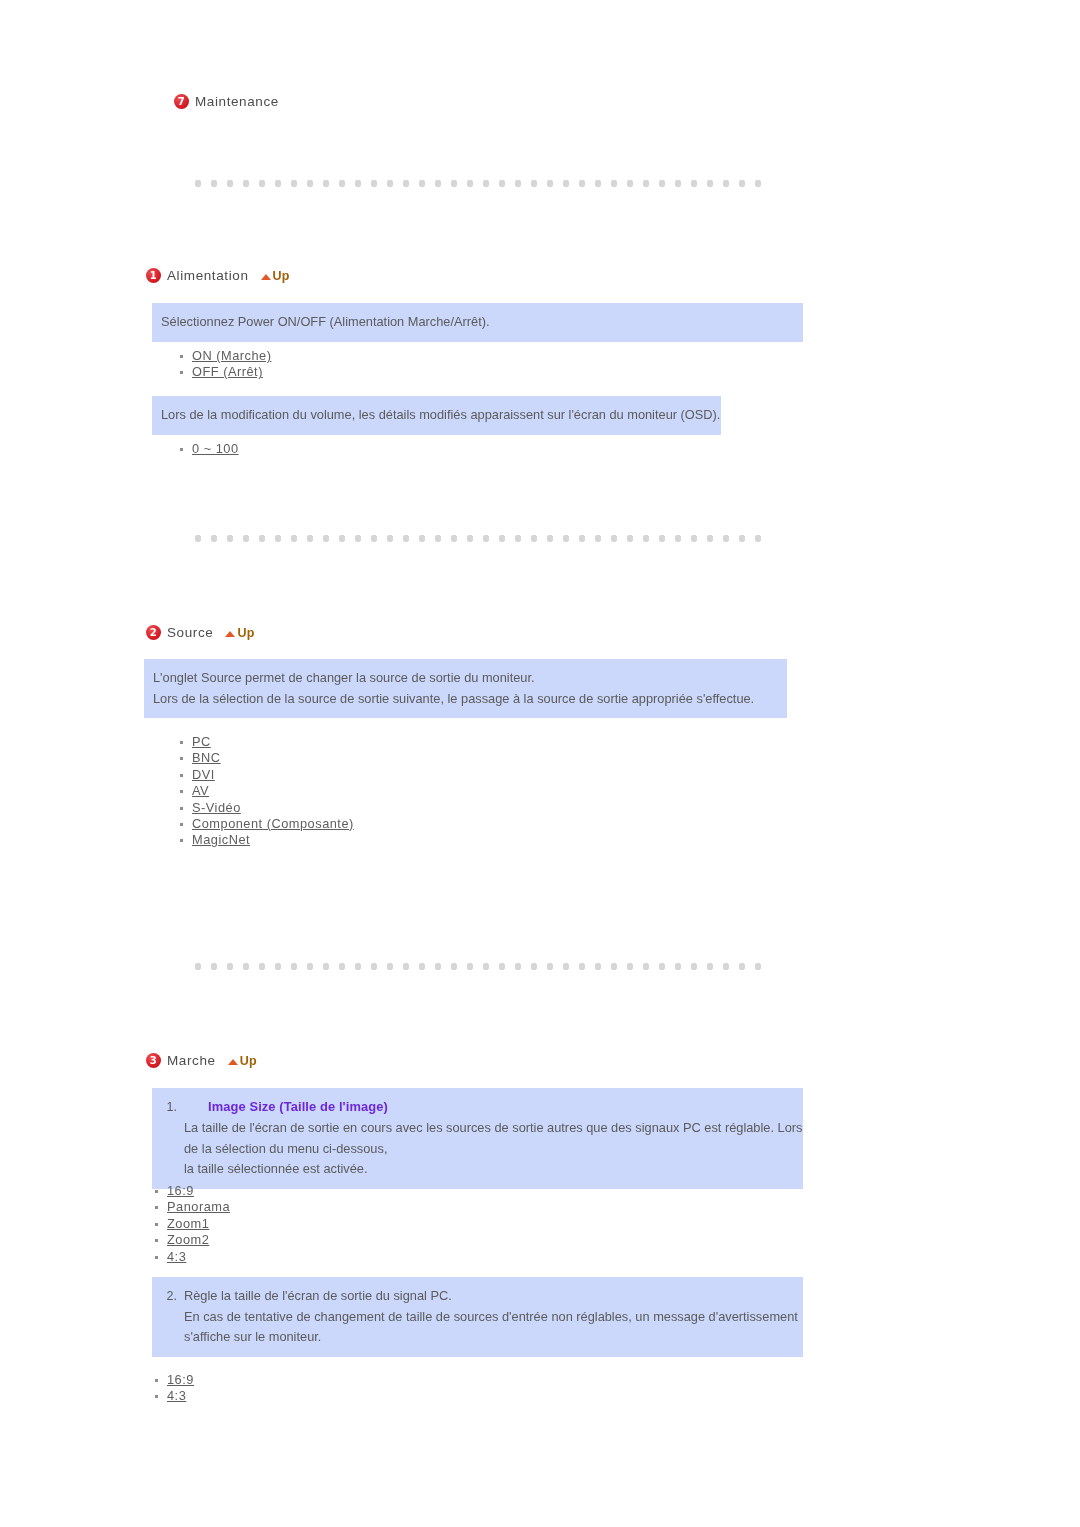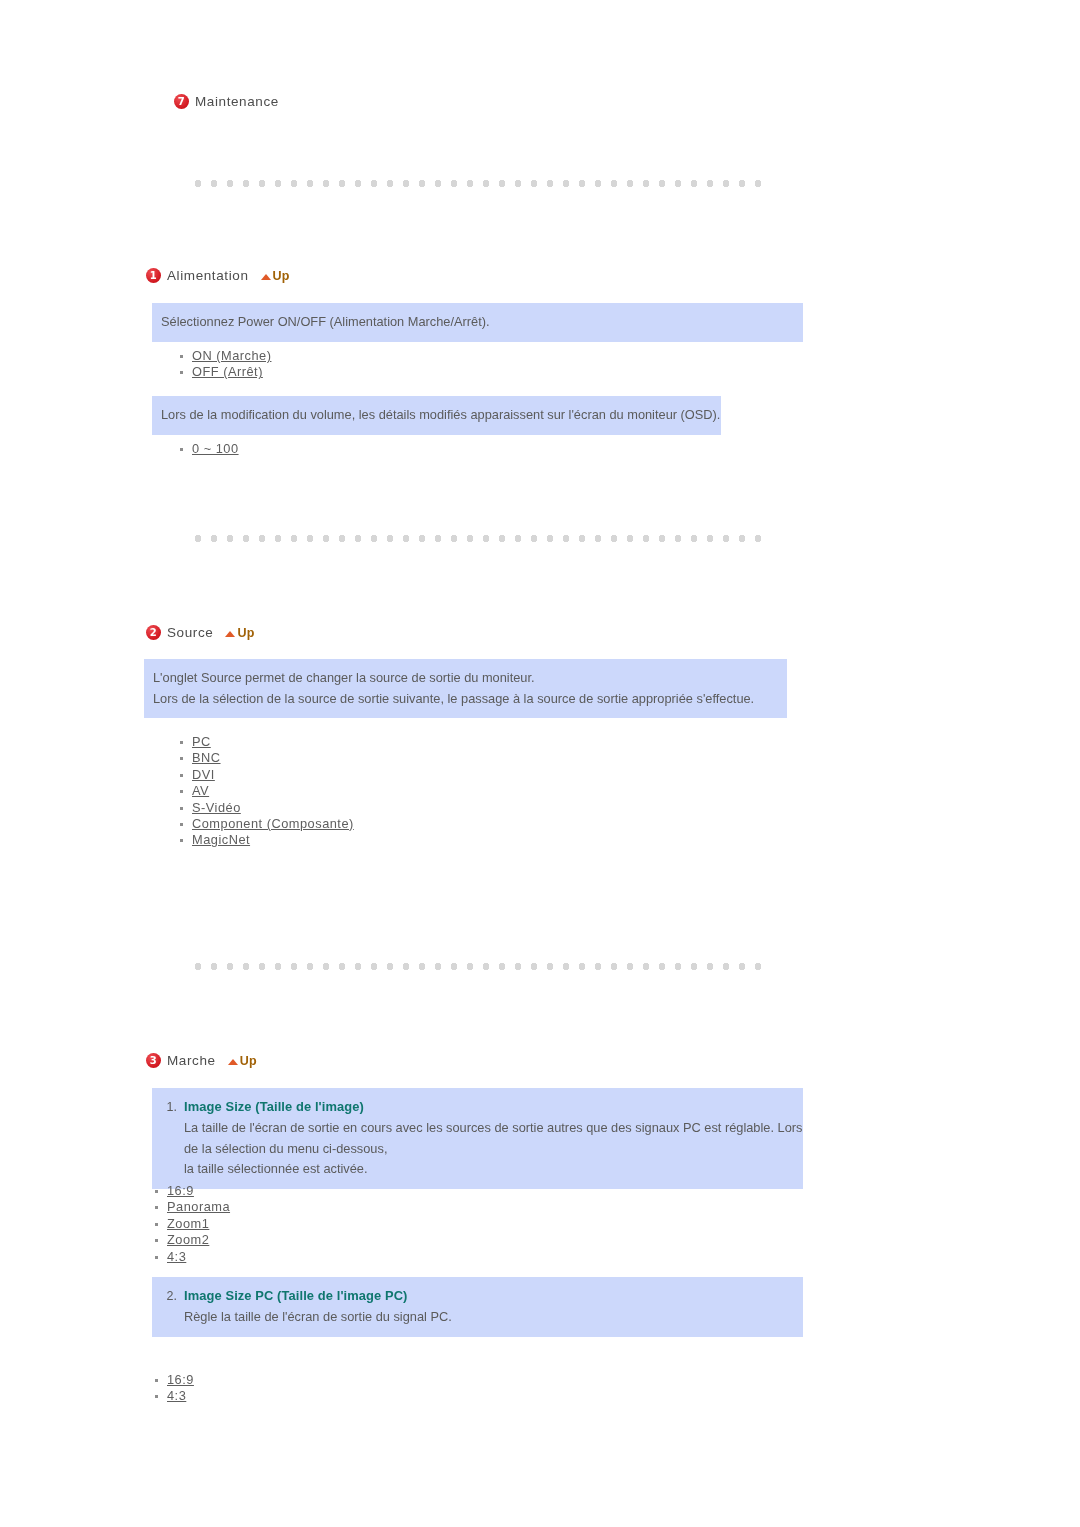--- a/index.html
+++ b/index.html
@@ -109,23 +109,24 @@
     text-align: right;
     font-size: 12.5px;
     color: #5b5b5b;
     line-height: 1.62;
   }
   .num-item .body {
     flex: 1 1 auto;
   }
   .num-item .body .t {
     font-weight: bold;
-    color: #0f766e;
+    color: #6d28d9;
     font-size: 12.9px;
     letter-spacing: 0.1px;
+    margin-left: 24px;
   }
 
   
   ul.blist {
     list-style: none;
     margin: 0;
     padding: 0;
   }
   ul.blist li {
     font-size: 12.8px;
@@ -239,22 +240,22 @@
     <li>Panorama</li>
     <li>Zoom1</li>
     <li>Zoom2</li>
     <li>4:3</li>
   </ul>
 
   <div class="info-box abs" style="left:152px; top:1277px; width:651px;">
     <div class="num-item">
       <div class="idx">2.</div>
       <div class="body">
-        <div class="t">Image Size PC (Taille de l'image PC)</div>
         <p>Règle la taille de l'écran de sortie du signal PC.</p>
+        <p>En cas de tentative de changement de taille de sources d'entrée non réglables, un message d'avertissement s'affiche sur le moniteur.</p>
       </div>
     </div>
   </div>
 
   <ul class="blist abs" style="left:153px; top:1372px; width:400px;">
     <li>16:9</li>
     <li>4:3</li>
   </ul>
 
 </div>

